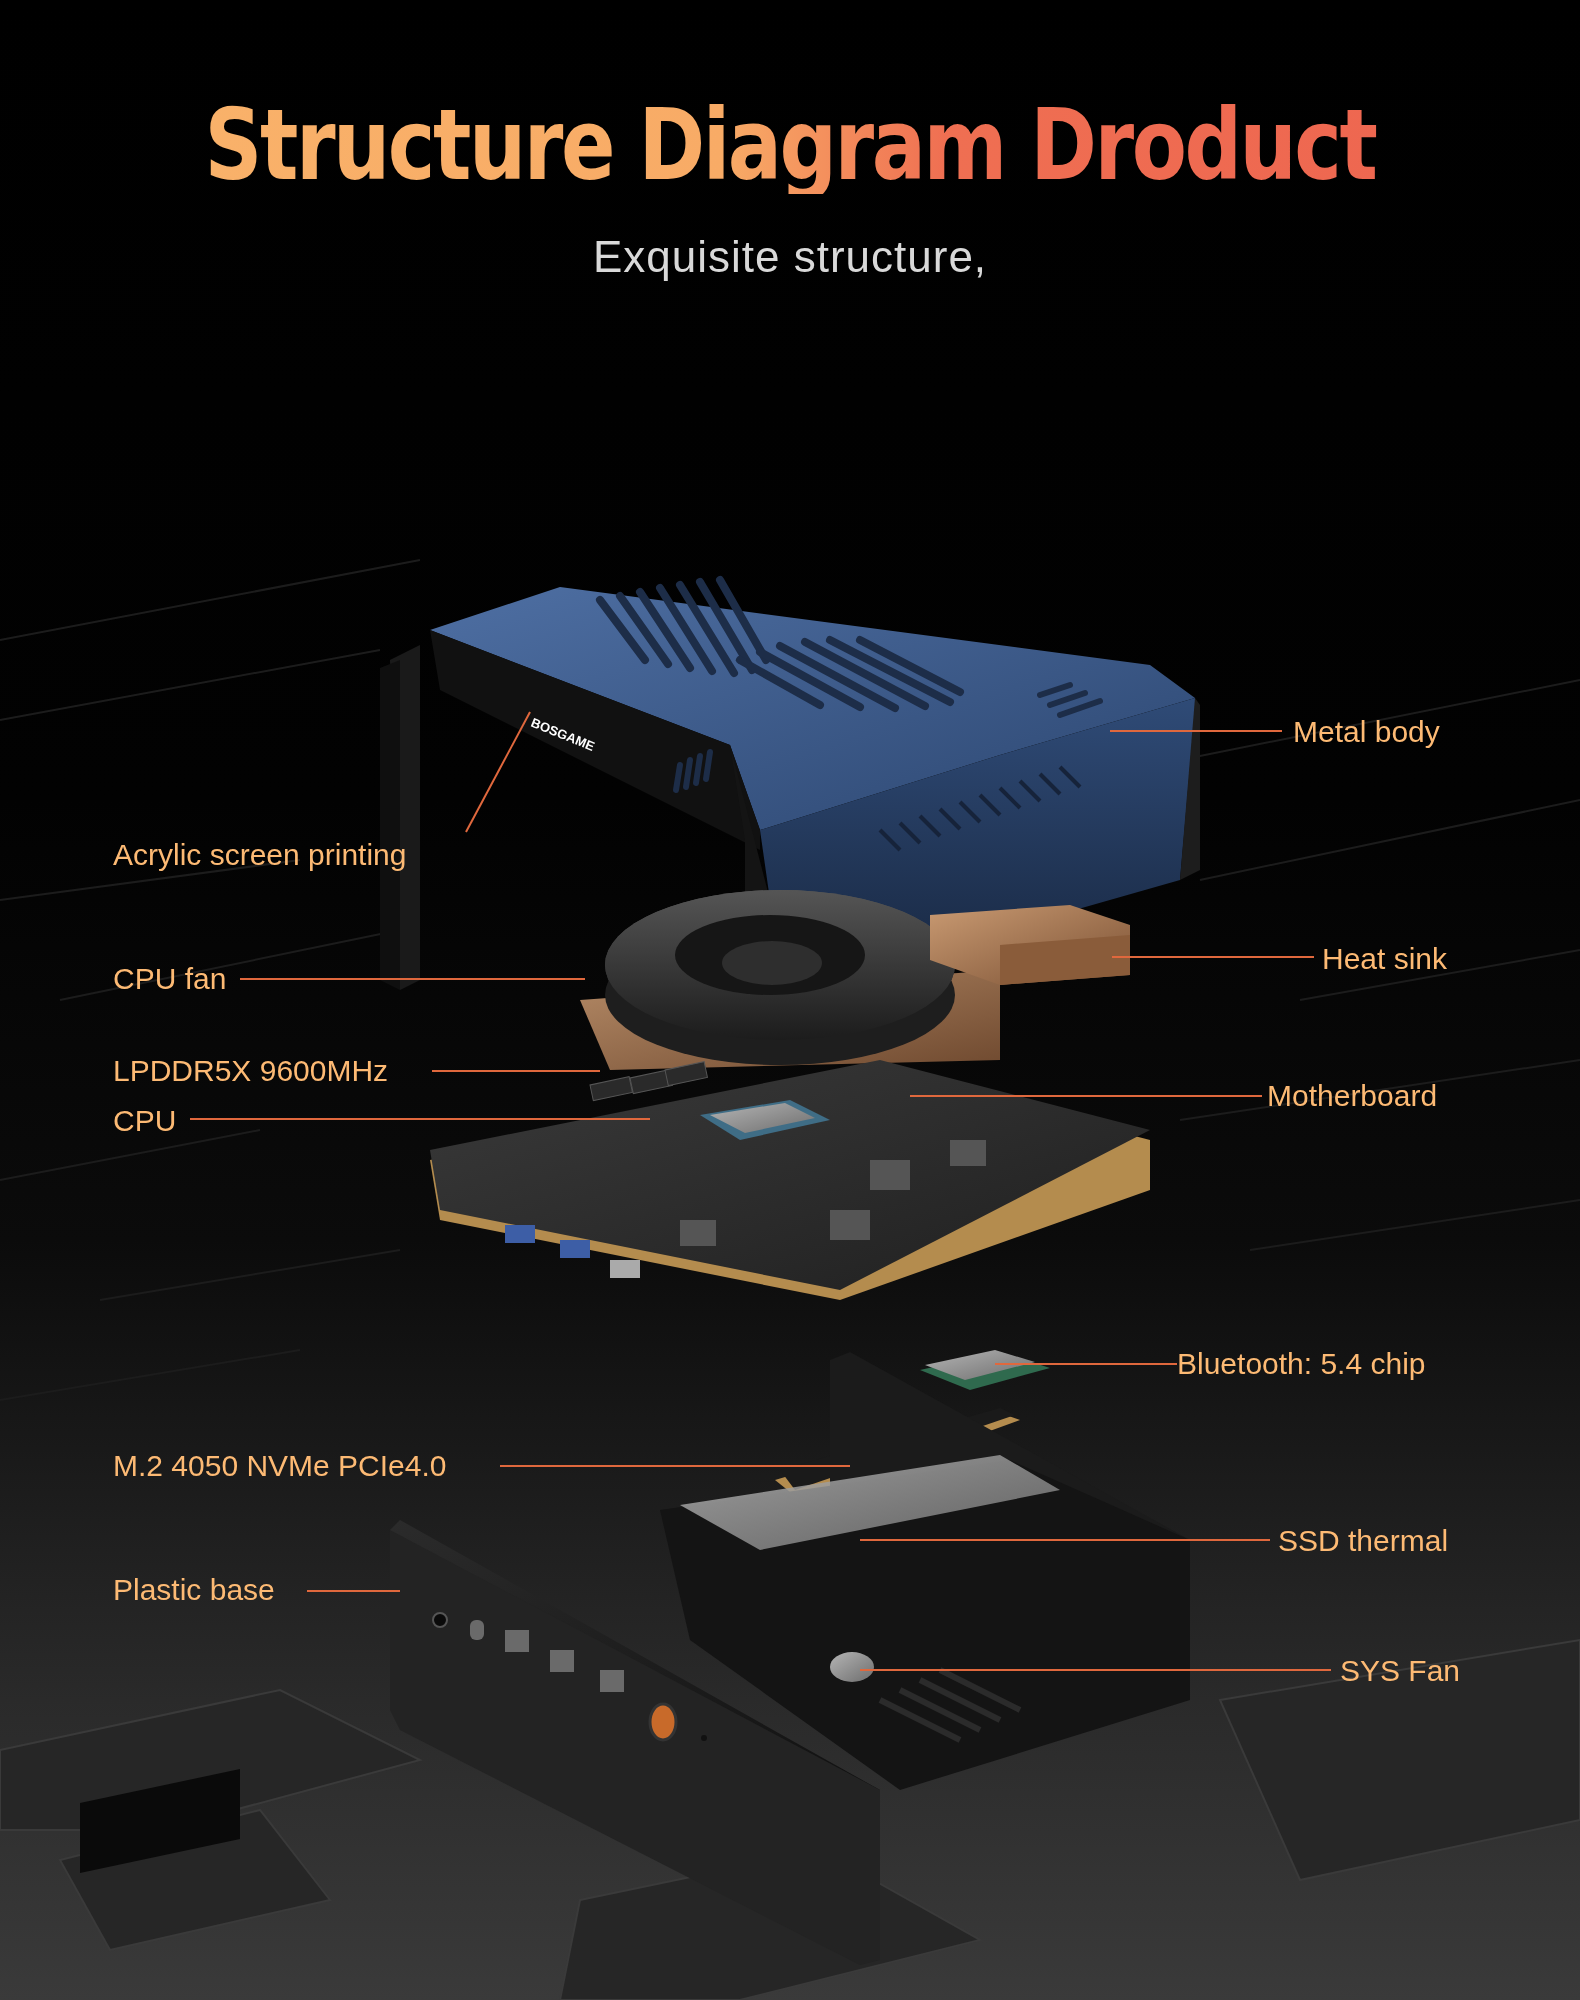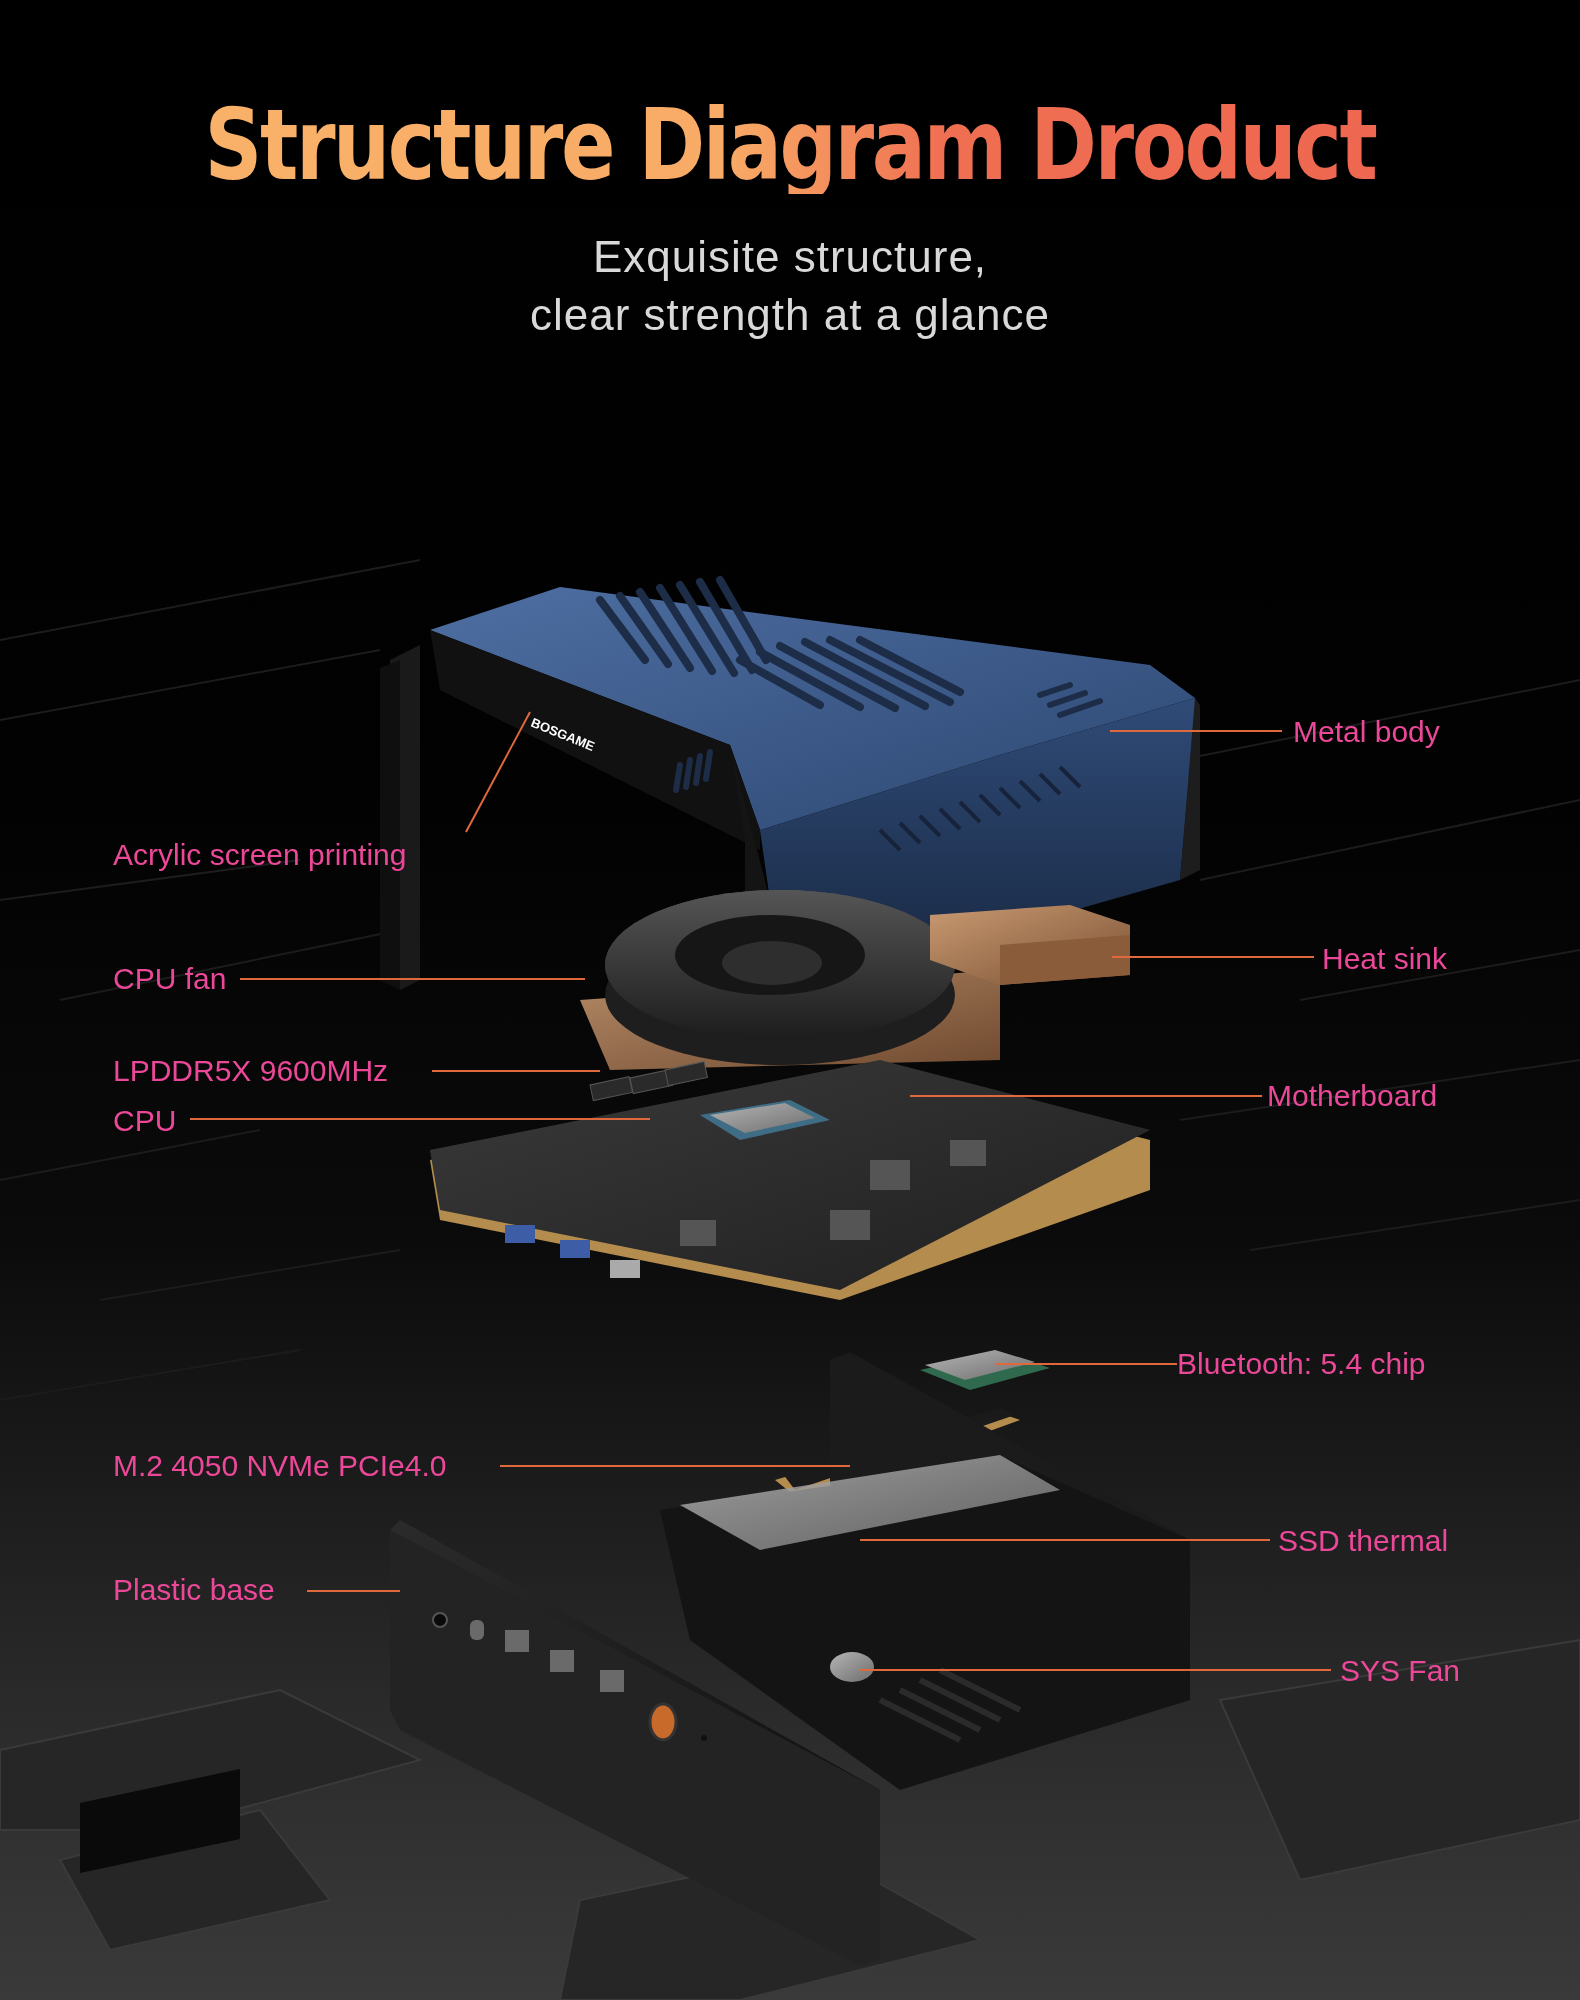--- a/index.html
+++ b/index.html
@@ -3,21 +3,21 @@
 <meta charset="utf-8">
 <style>
   html,body{margin:0;padding:0;}
   body{width:1580px;height:2000px;background:#000;overflow:hidden;position:relative;font-family:"Liberation Sans","DejaVu Sans",sans-serif;}
   .bg{position:absolute;inset:0;background:
      linear-gradient(180deg,#000 0%,#020202 40%,#0b0b0b 62%,#2a2a2a 85%,#3a3a3a 100%);}
   .grid-lines{position:absolute;inset:0;}
   .title{position:absolute;top:96px;left:0;width:1580px;text-align:center;font-family:"DejaVu Sans",sans-serif;font-weight:bold;font-size:98px;letter-spacing:-3px;transform:scaleX(0.82);transform-origin:center;
      background:linear-gradient(90deg,#f9b26a 0%,#f8ab66 45%,#ef6f52 62%,#ee6650 100%);-webkit-background-clip:text;background-clip:text;color:transparent;line-height:1;}
   .subtitle{position:absolute;top:228px;left:0;width:1580px;text-align:center;color:#d9d9d9;font-size:44px;line-height:58px;font-family:Liberation Sans, sans-serif;letter-spacing:1px;}
-  .label{position:absolute;color:#ec4899;font-size:30px;font-family:"Liberation Sans",sans-serif;white-space:nowrap;line-height:34px;}
+  .label{position:absolute;color:#fdba74;font-size:30px;font-family:"Liberation Sans",sans-serif;white-space:nowrap;line-height:34px;}
   svg.product{position:absolute;left:0;top:0;}
 </style>
 </head>
 <body>
 
 <div class="bg"></div>
 
 <svg class="grid-lines" width="1580" height="2000">
   <g stroke="#1c1c1c" stroke-width="2" fill="none">
     <path d="M0 640 L420 560 M0 720 L380 650 M0 900 L300 860 M60 1000 L400 930 M0 1180 L260 1130"></path>
@@ -31,21 +31,20 @@
     <polygon points="580,1900 820,1850 980,1940 740,2000 560,2000"></polygon>
   </g>
   <g fill="#0a0a0a">
     <rect x="80" y="1820" width="160" height="70" transform="skewY(-12)"></rect>
   </g>
 </svg>
 
 <div class="title">Structure Diagram Droduct</div>
 <div class="subtitle">
   <div>Exquisite structure,</div>
-  <div>clear strength at a glance</div>
 </div>
 
 <svg class="product" width="1580" height="2000">
   <defs>
     <linearGradient id="blueTop" x1="0" y1="0" x2="1" y2="1">
       <stop offset="0" stop-color="#4e6fa3"></stop>
         <stop offset="1" stop-color="#2c4670"></stop>
     </linearGradient>
     <linearGradient id="blueSide" x1="0" y1="0" x2="0" y2="1">
       <stop offset="0" stop-color="#2f4b77"></stop>

